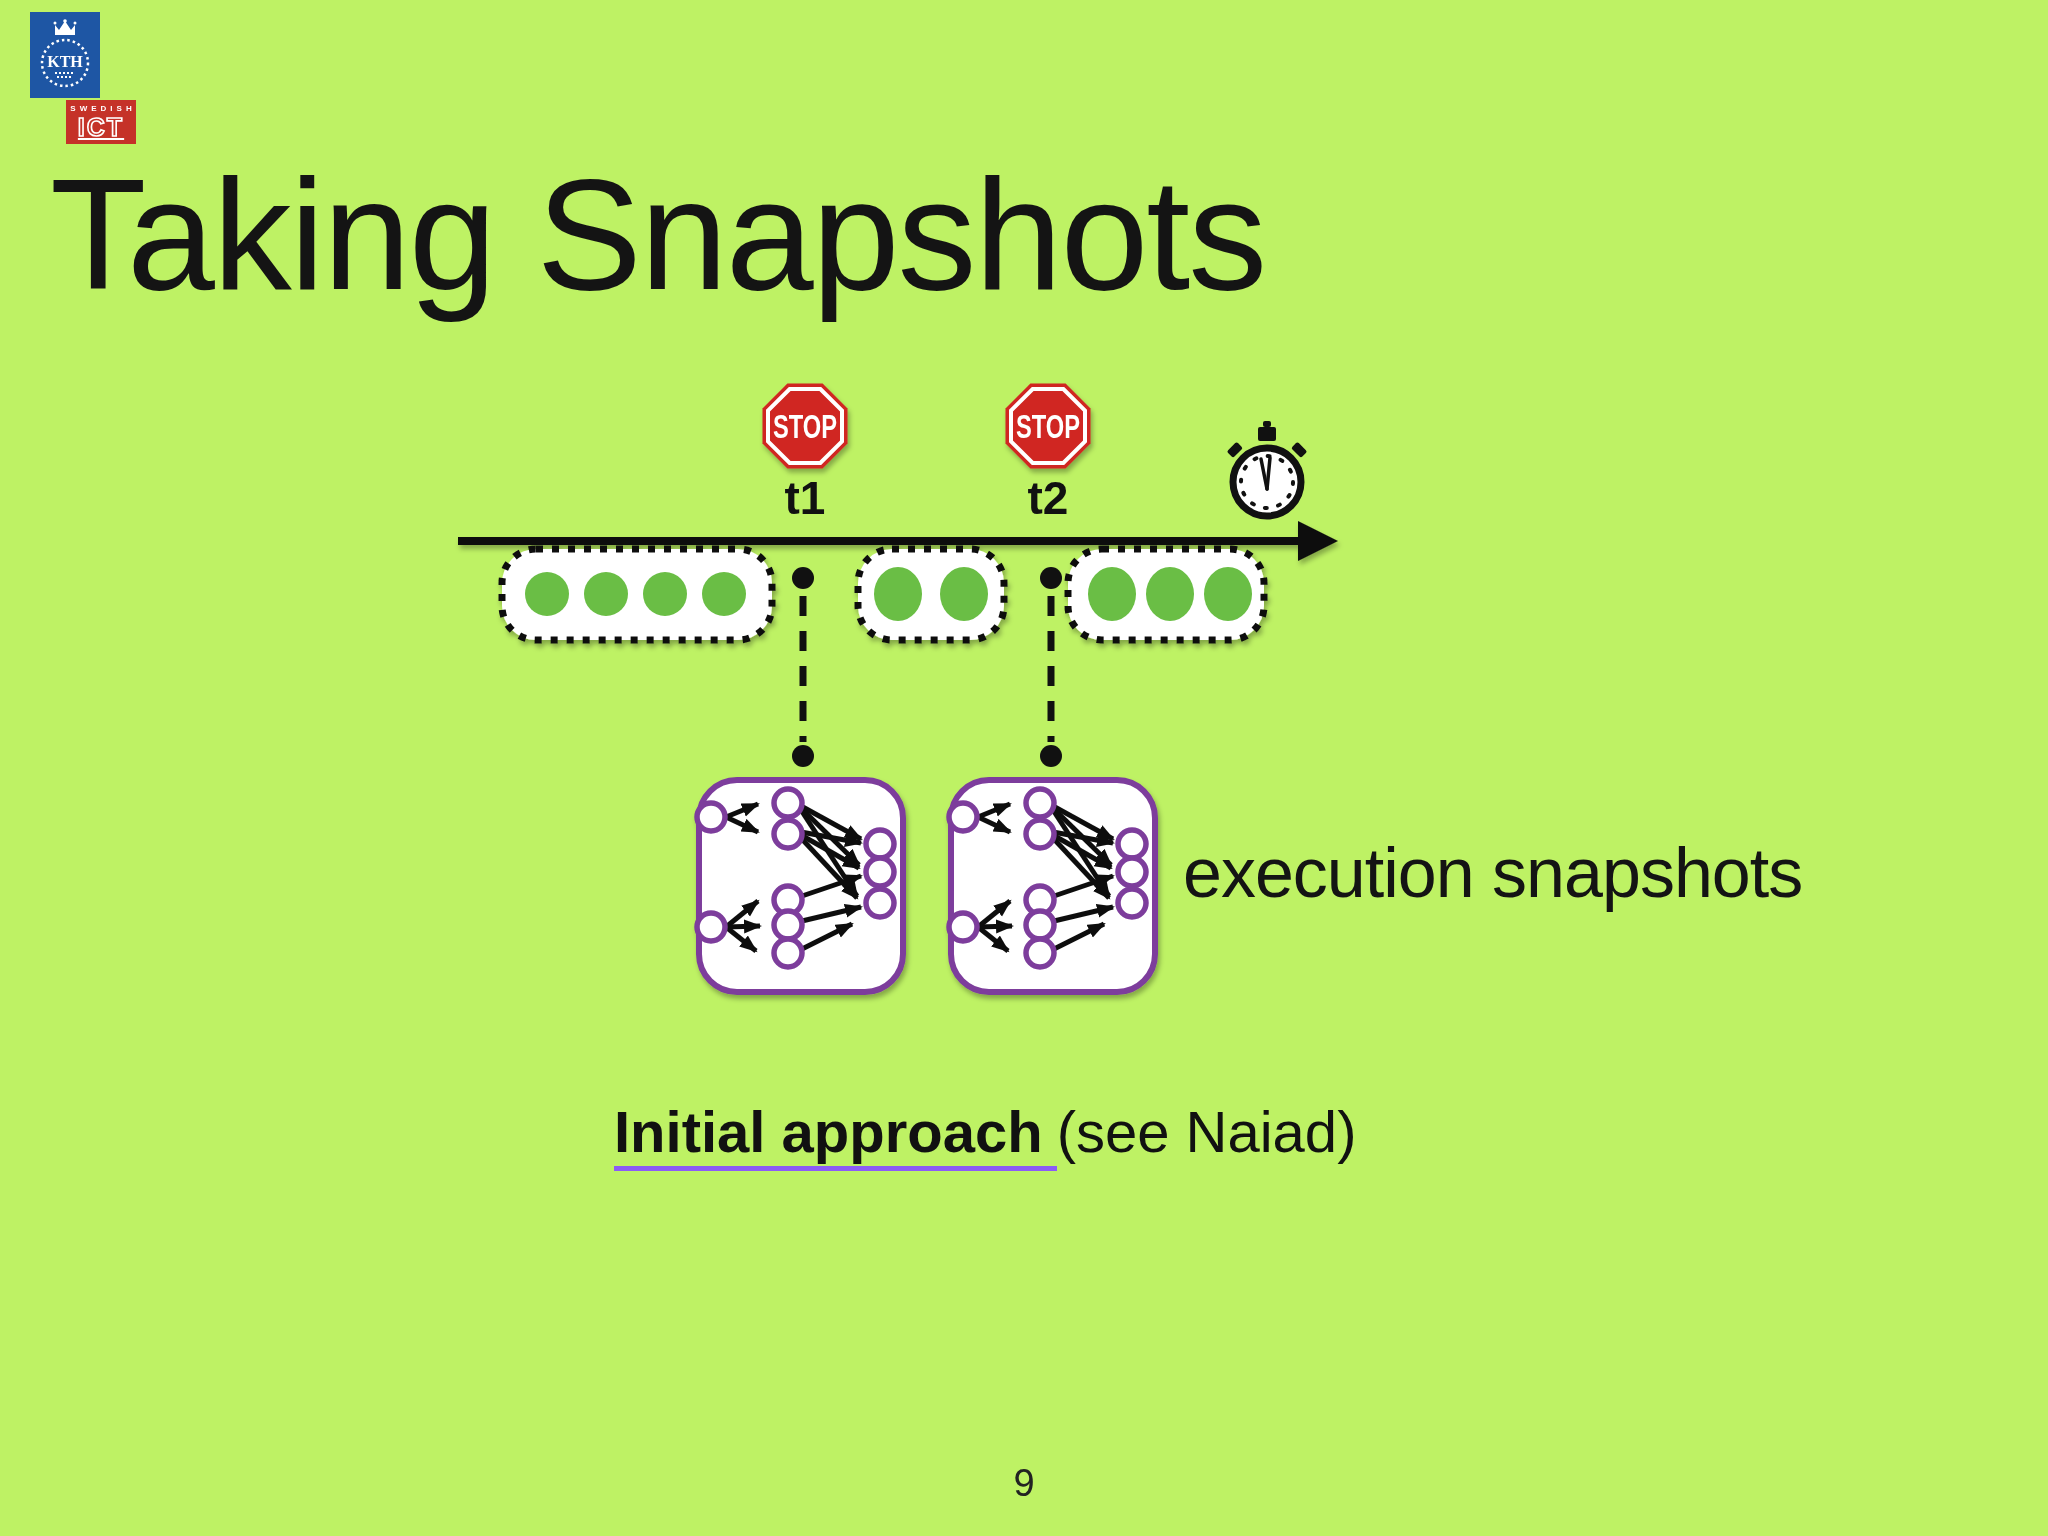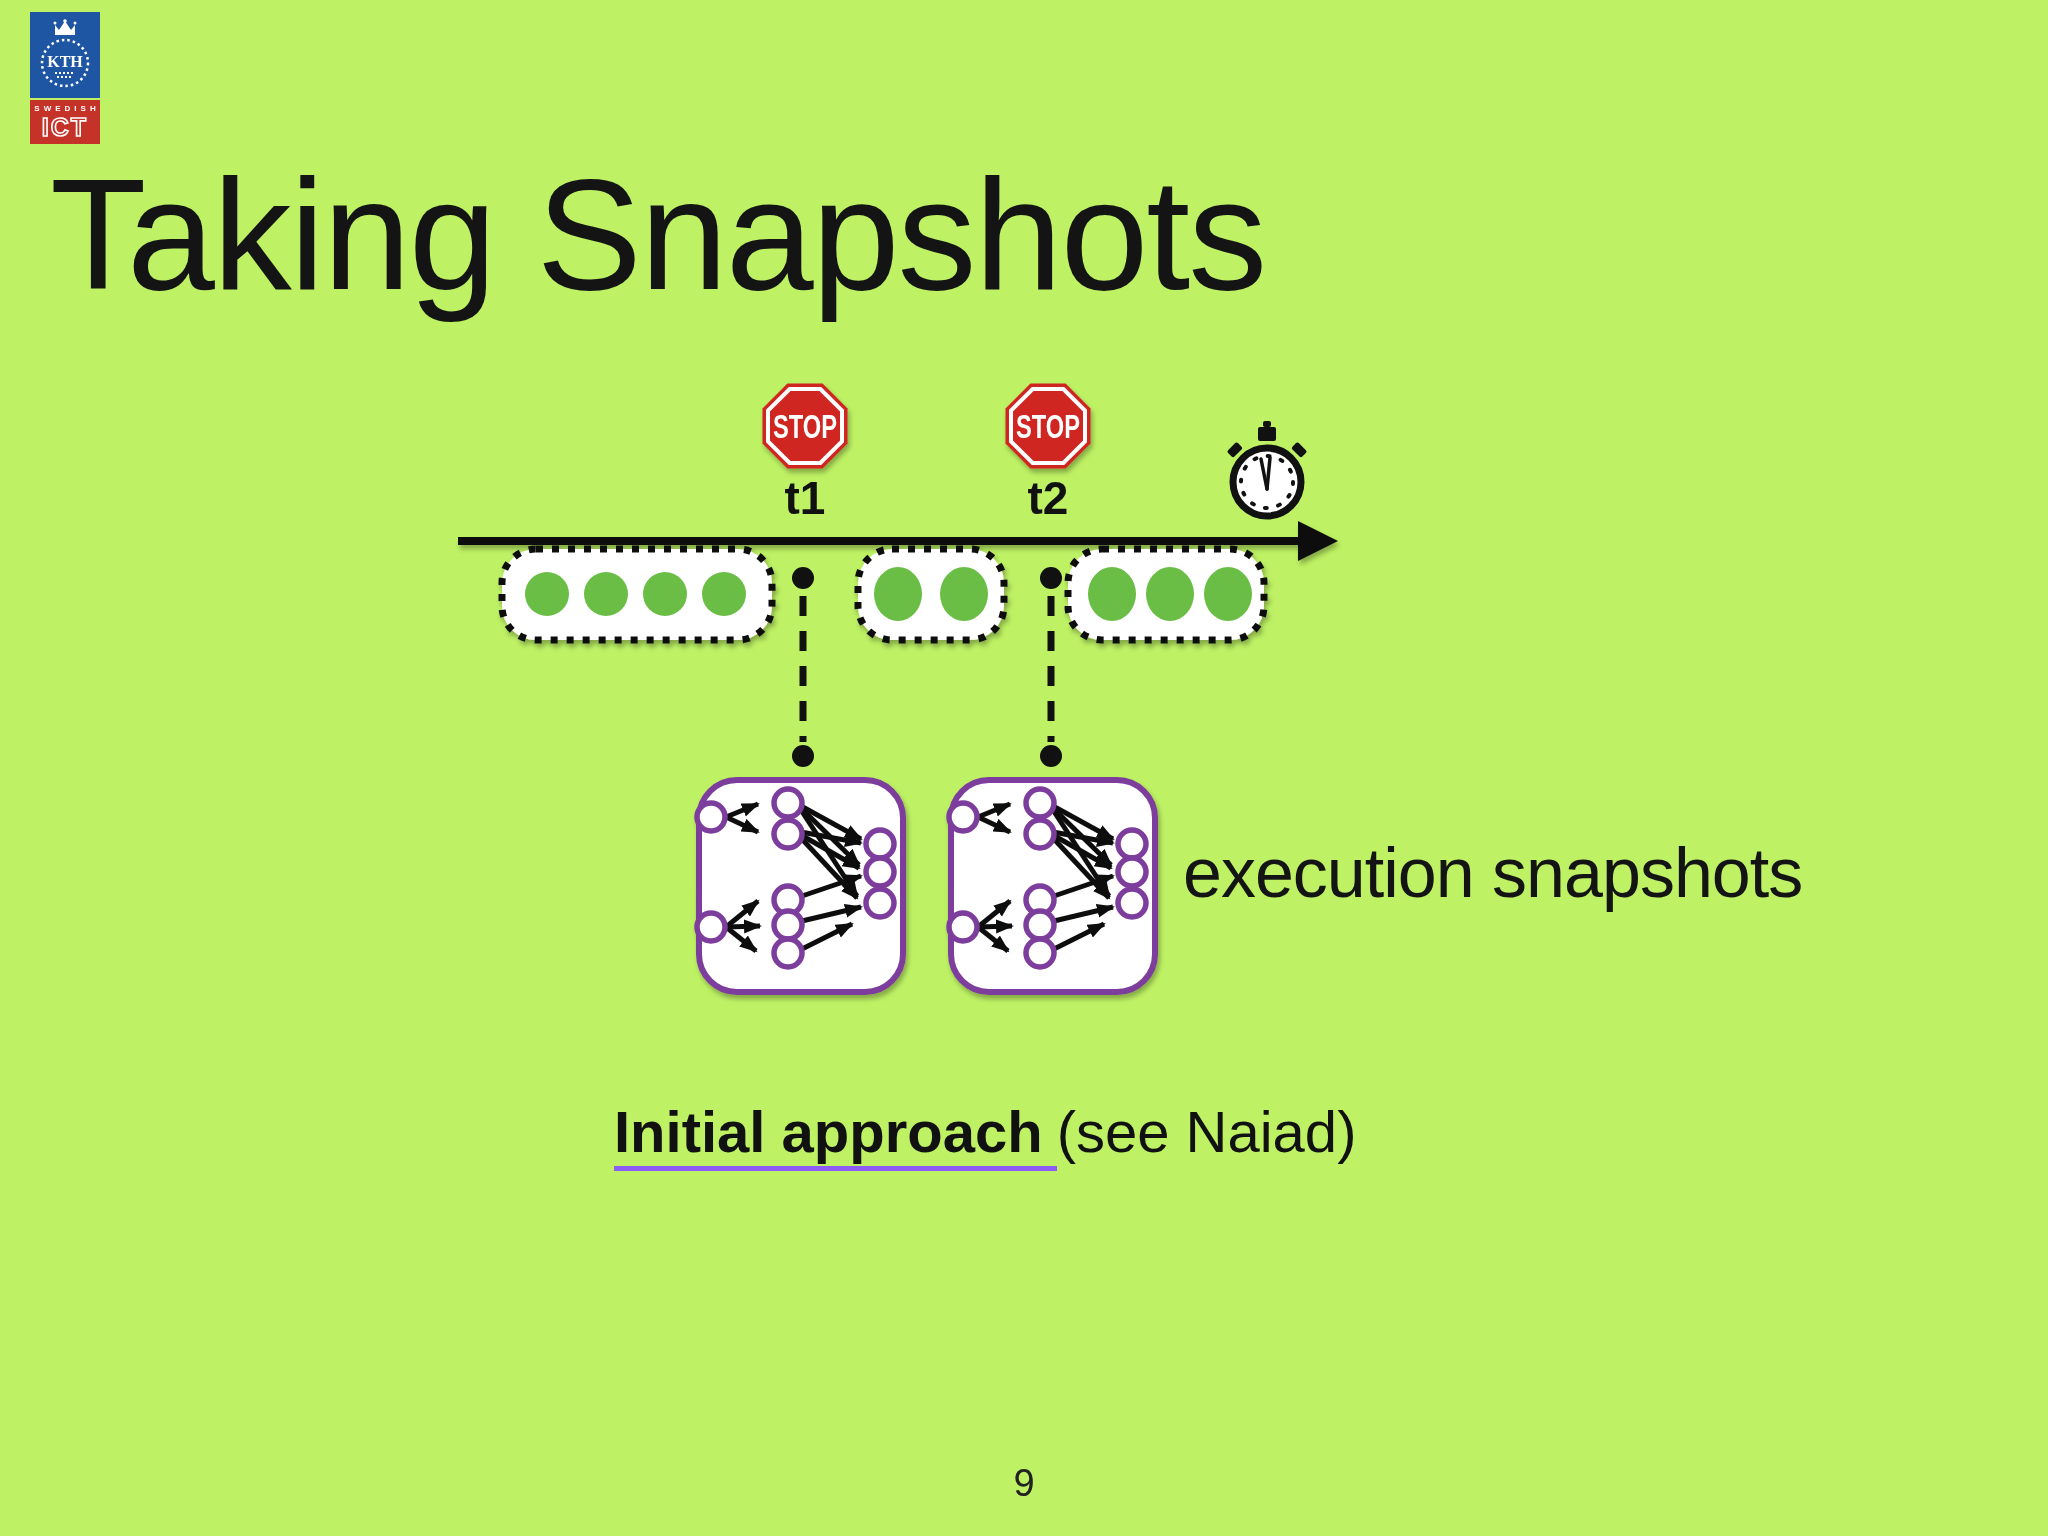--- a/index.html
+++ b/index.html
@@ -8,29 +8,29 @@
     overflow:hidden; font-family:"Liberation Sans", sans-serif; color:#111;
   }
   
   .logo{position:absolute; left:30px; top:12px; width:70px;}
   .logo-blue{
     width:70px; height:86px; background:var(--logo-blue,#1E56A4);
     display:flex; align-items:center; justify-content:center;
   }
   .logo-red{
     width:70px; height:44px; margin-top:2px; background:var(--logo-red,#C53228);
-    display:flex; flex-direction:column; align-items:center; justify-content:center;
+    display:flex; flex-direction:column; align-items:center; justify-content:center;margin-left:36px;
   }
   .logo-swedish{
     color:#fff; font-size:8px; font-weight:bold; letter-spacing:4px;
     margin-left:4px; line-height:10px;
   }
   .logo-ict{
     color:transparent; -webkit-text-stroke:1.6px #ffffff; font-size:25px;
-    font-weight:bold; letter-spacing:2px; line-height:26px; font-family:"Liberation Sans",sans-serif;
+    font-weight:bold; letter-spacing:2px; line-height:26px; font-family:"Liberation Sans",sans-serif;text-decoration:underline;
   }
   
   .title{
     position:absolute; left:50px; right:0; top:155px; 
     font-size:158px; font-weight:300; line-height:1; letter-spacing:-2px; color:#141414;
     white-space:nowrap;
   }
   
   .diagram{position:absolute; left:0; top:0;}
   .tl-line{stroke:#111; stroke-width:8;}

